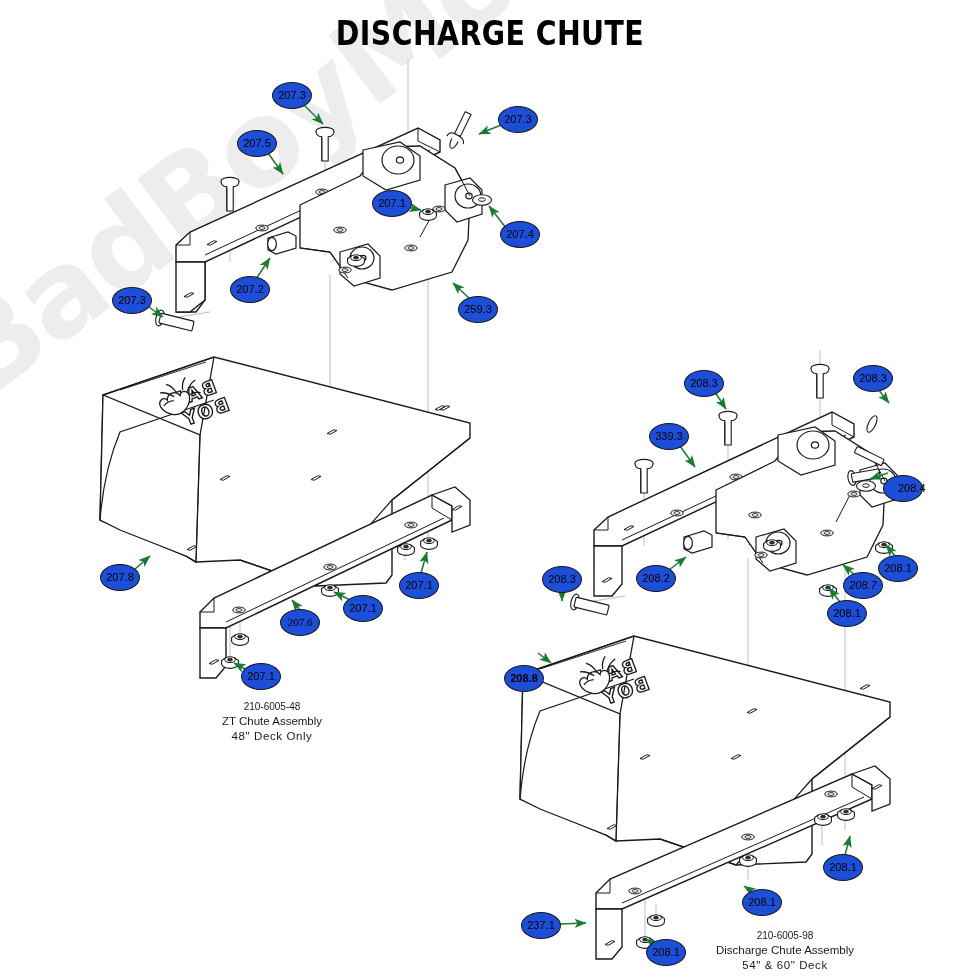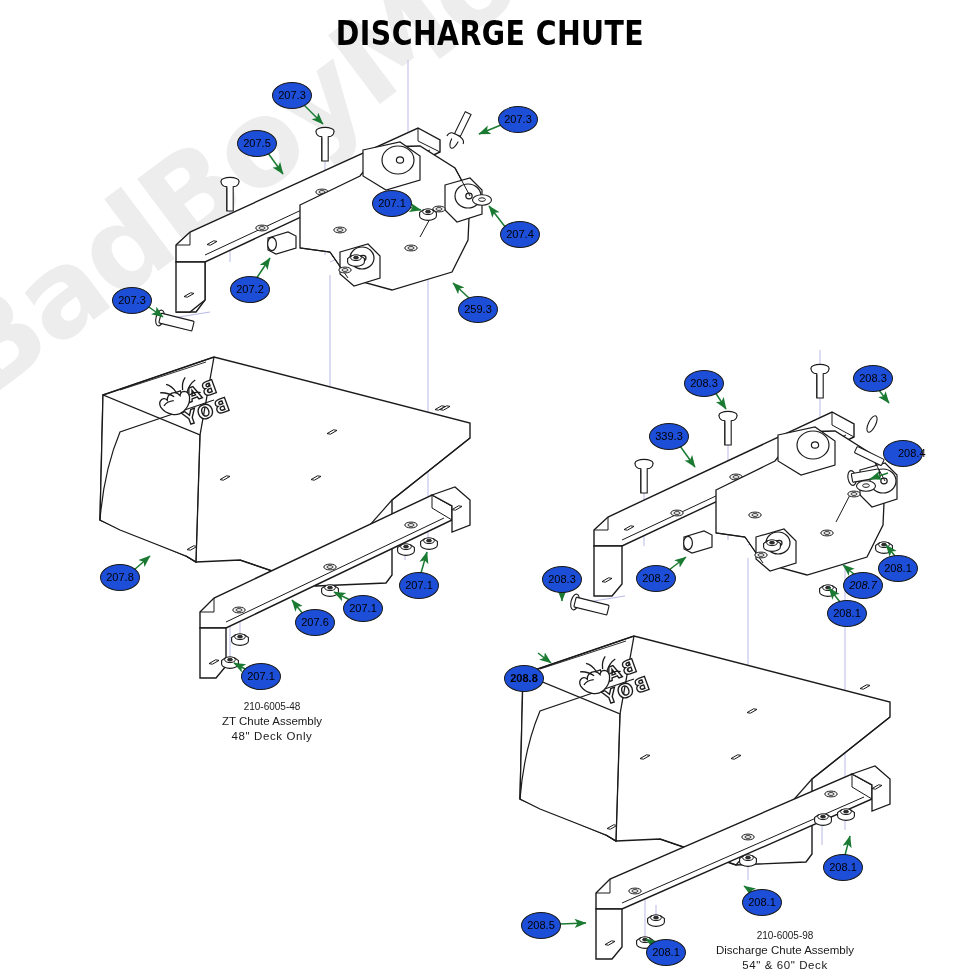--- a/index.html
+++ b/index.html
@@ -490,35 +490,35 @@
       <div class="callout" style="left: 518px; top: 119px;">207.3</div>
       <div class="callout" style="left: 257px; top: 143px;">207.5</div>
       <div class="callout" style="left: 392px; top: 203px;">207.1</div>
       <div class="callout" style="left: 520px; top: 234px;">207.4</div>
       <div class="callout" style="left: 250px; top: 289px;">207.2</div>
       <div class="callout" style="left: 478px; top: 309px;">259.3</div>
       <div class="callout" style="left: 132px; top: 300px;">207.3</div>
       <div class="callout" style="left: 120px; top: 577px;">207.8</div>
       <div class="callout" style="left: 419px; top: 585px;">207.1</div>
       <div class="callout" style="left: 363px; top: 608px;">207.1</div>
-      <div class="callout" style="left: 315px; top: 622px;">207.6</div>
+      <div class="callout" style="left: 300px; top: 622px; font-family: Liberation Serif, serif;">207.6</div>
       <div class="callout" style="left: 261px; top: 676px;">207.1</div>
       <div class="callout" style="left: 704px; top: 383px;">208.3</div>
       <div class="callout" style="left: 873px; top: 378px;">208.3</div>
       <div class="callout" style="left: 669px; top: 436px;">339.3</div>
-      <div class="callout" style="left: 903px; top: 453px; padding-left: 14px;">208.4</div>
+      <div class="callout" style="left: 903px; top: 488px; padding-left: 14px;">208.4</div>
       <div class="callout" style="left: 562px; top: 579px;">208.3</div>
       <div class="callout" style="left: 656px; top: 578px;">208.2</div>
       <div class="callout" style="left: 898px; top: 568px;">208.1</div>
       <div class="callout" style="left: 863px; top: 585px; font-style: italic;">208.7</div>
       <div class="callout" style="left: 847px; top: 613px;">208.1</div>
       <div class="callout" style="left: 524px; top: 678px; font-weight: bold;">208.8</div>
       <div class="callout" style="left: 843px; top: 867px;">208.1</div>
       <div class="callout" style="left: 762px; top: 902px;">208.1</div>
-      <div class="callout" style="left: 541px; top: 925px;">208.5</div>
+      <div class="callout" style="left: 541px; top: 925px;">237.1</div>
       <div class="callout" style="left: 666px; top: 952px;">208.1</div>
     </div>
 
   <div id="caption-layer">
       <div class="caption" style="left: 272px; top: 700px;">
         <div class="l1">210-6005-48</div>
         <div class="l2">ZT Chute Assembly</div>
         <div class="l3">48" Deck Only</div>
       </div>
       <div class="caption" style="left: 785px; top: 929px;">

